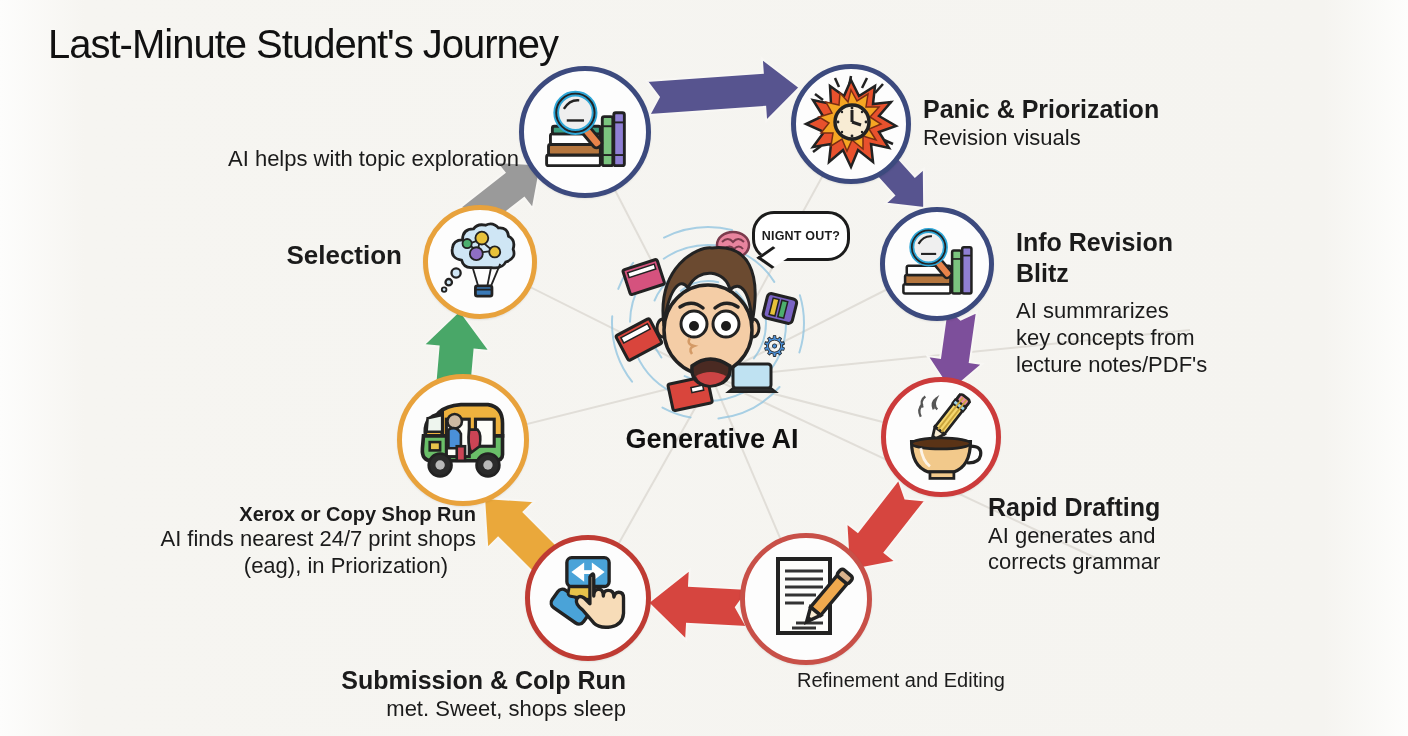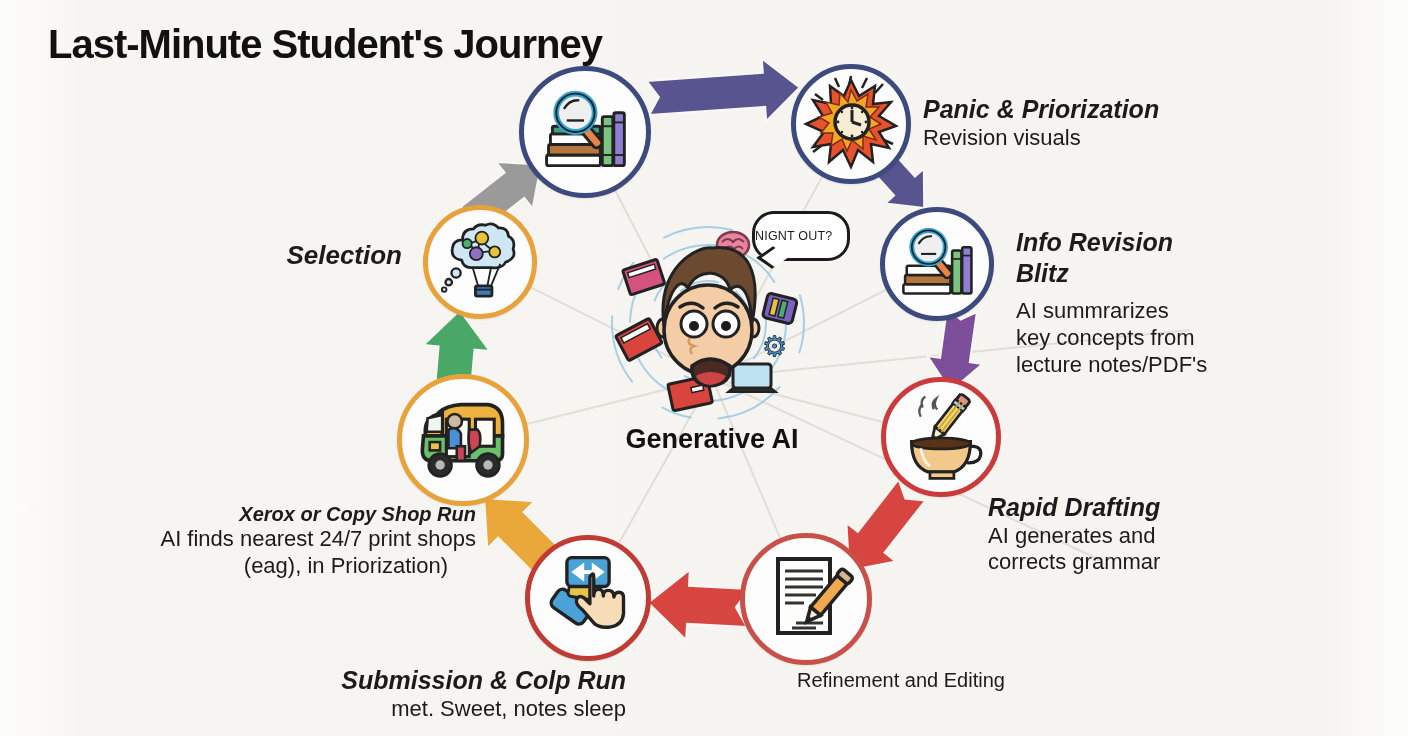--- a/index.html
+++ b/index.html
@@ -13,32 +13,32 @@
     position:absolute; border-radius:50%; background:#fdfdfd;
     display:flex; align-items:center; justify-content:center; box-sizing:border-box;
     box-shadow:0 1px 2px rgba(0,0,0,0.08);
   }
   .ring-navy{border:5px solid #3c4a7e;}
   .ring-red{border:5px solid #cc3b3b;}
   .ring-red2{border:5px solid #c85048;}
   .ring-red3{border:5px solid #bf3b33;}
   .ring-amber{border:5px solid #e8a23c;}
   .txt{position:absolute; line-height:1.22;}
-  .page-title{left:48px; top:20px; font-size:40px; font-weight:700; letter-spacing:-1px; color:#111;}
-  .b{font-weight:700;font-style:italic;}
+  .page-title{left:48px; top:20px; font-size:40px; font-weight:400; letter-spacing:-1px; color:#111;}
+  .b{font-weight:700;}
   .t25{font-size:25px;}
   .t24{font-size:20px;}
   .t22{font-size:22px; font-weight:400;}
   .t26{font-size:26px;}
   .right{text-align:right;}
   .bubble{
     position:absolute; left:752px; top:211px; width:92px; height:44px;
     background:#fff; border:3px solid #1b1b1b; border-radius:22px;
-    display:flex; align-items:center; 
-    font-size:12.5px; font-weight:400; letter-spacing:0.2px; z-index:6;
+    display:flex; align-items:center; justify-content:center;
+    font-size:12.5px; font-weight:700; letter-spacing:0.2px; z-index:6;
   }
   .bubble-tail{
     position:absolute; left:8px; bottom:-9px; width:16px; height:16px;
     background:#fff; border-left:3px solid #1b1b1b; border-bottom:3px solid #1b1b1b;
     transform:rotate(35deg) skew(-20deg);
   }
   .center-label{
     position:absolute; left:602px; top:424px; width:220px; text-align:center;
     font-size:27px; font-weight:700; color:#111; z-index:6;
   }
@@ -316,20 +316,21 @@
     </svg>
   </div>
 
   <div class="bubble">
     <span>NIGNT OUT?</span>
     <div class="bubble-tail"></div>
   </div>
 
   <div class="center-label">Generative AI</div>
 
+  <div class="txt t22" style="left:228px;top:146px;">AI helps with topic exploration</div>
 
   <div class="txt right" style="left:150px;top:240px;width:252px;">
     <div class="b t26">Selection</div>
   </div>
 
   <div class="txt" style="left:923px;top:94px;">
     <div class="b t25">Panic &amp; Priorization</div>
     <div class="t22">Revision visuals</div>
   </div>
 
@@ -344,21 +345,21 @@
   <div class="txt" style="left:988px;top:492px;">
     <div class="b t25">Rapid Drafting</div>
     <div class="t22">AI generates and</div>
     <div class="t22">corrects grammar</div>
   </div>
 
   <div class="txt t24" style="left:797px;top:668px;">Refinement and Editing</div>
 
   <div class="txt right" style="left:330px;top:665px;width:296px;">
     <div class="b t25">Submission &amp; Colp Run</div>
-    <div class="t22">met. Sweet, notes sleep</div>
+    <div class="t22">met. Sweet, shops sleep</div>
   </div>
 
   <div class="txt right" style="left:138px;top:502px;width:338px;">
     <div class="b t24">Xerox or Copy Shop Run</div>
     <div class="t22">AI finds nearest 24/7 print shops</div>
     <div class="t22" style="padding-right:28px;">(eag), in Priorization)</div>
   </div>
 
 </div>
 

